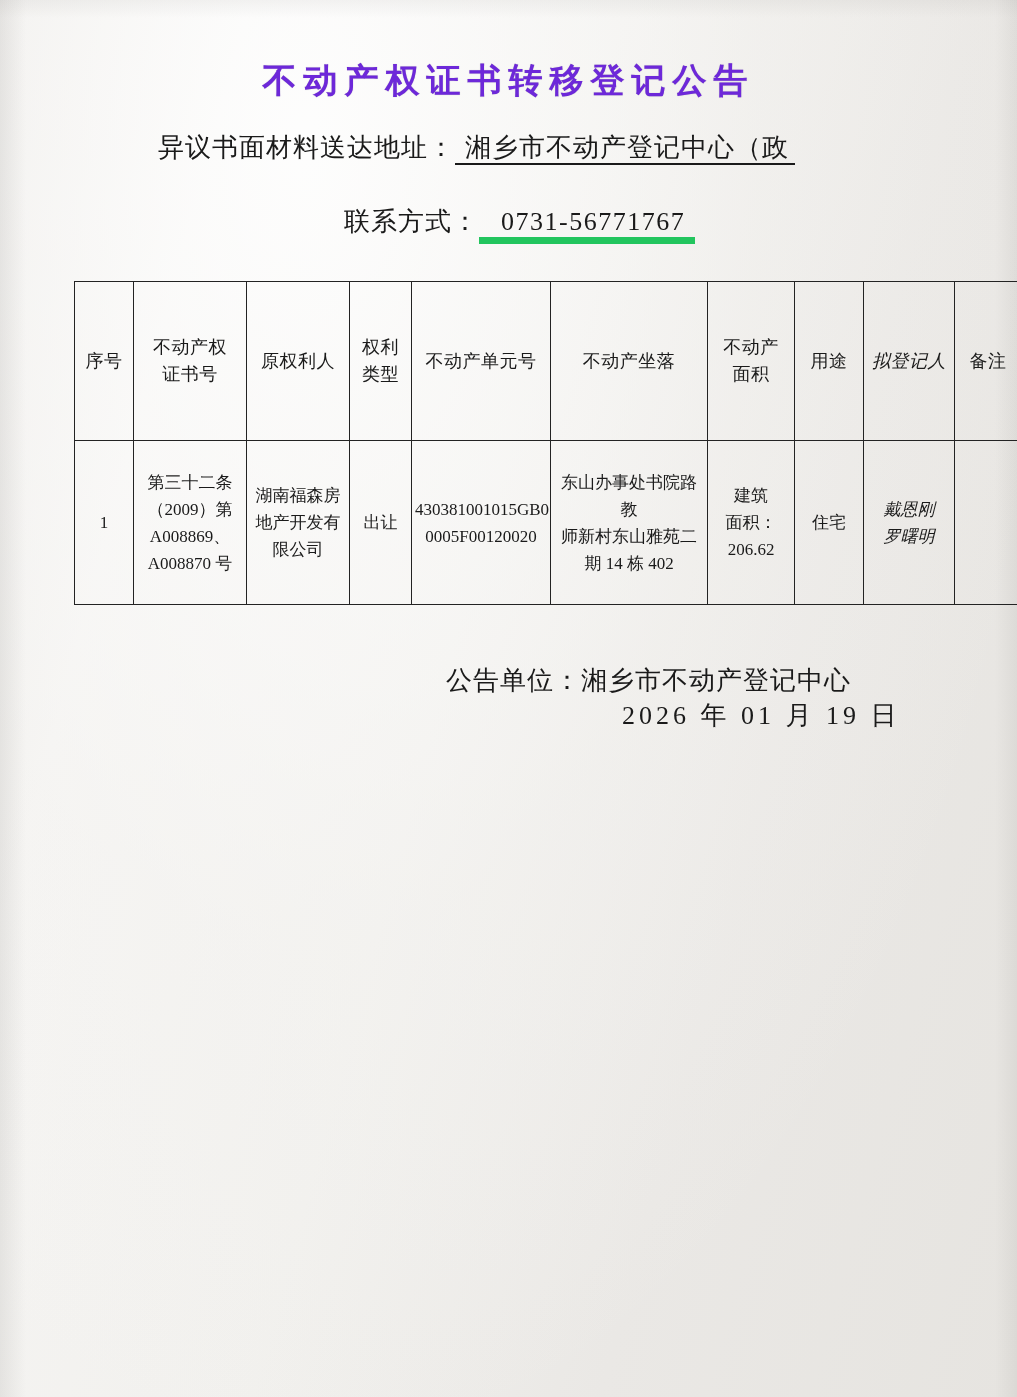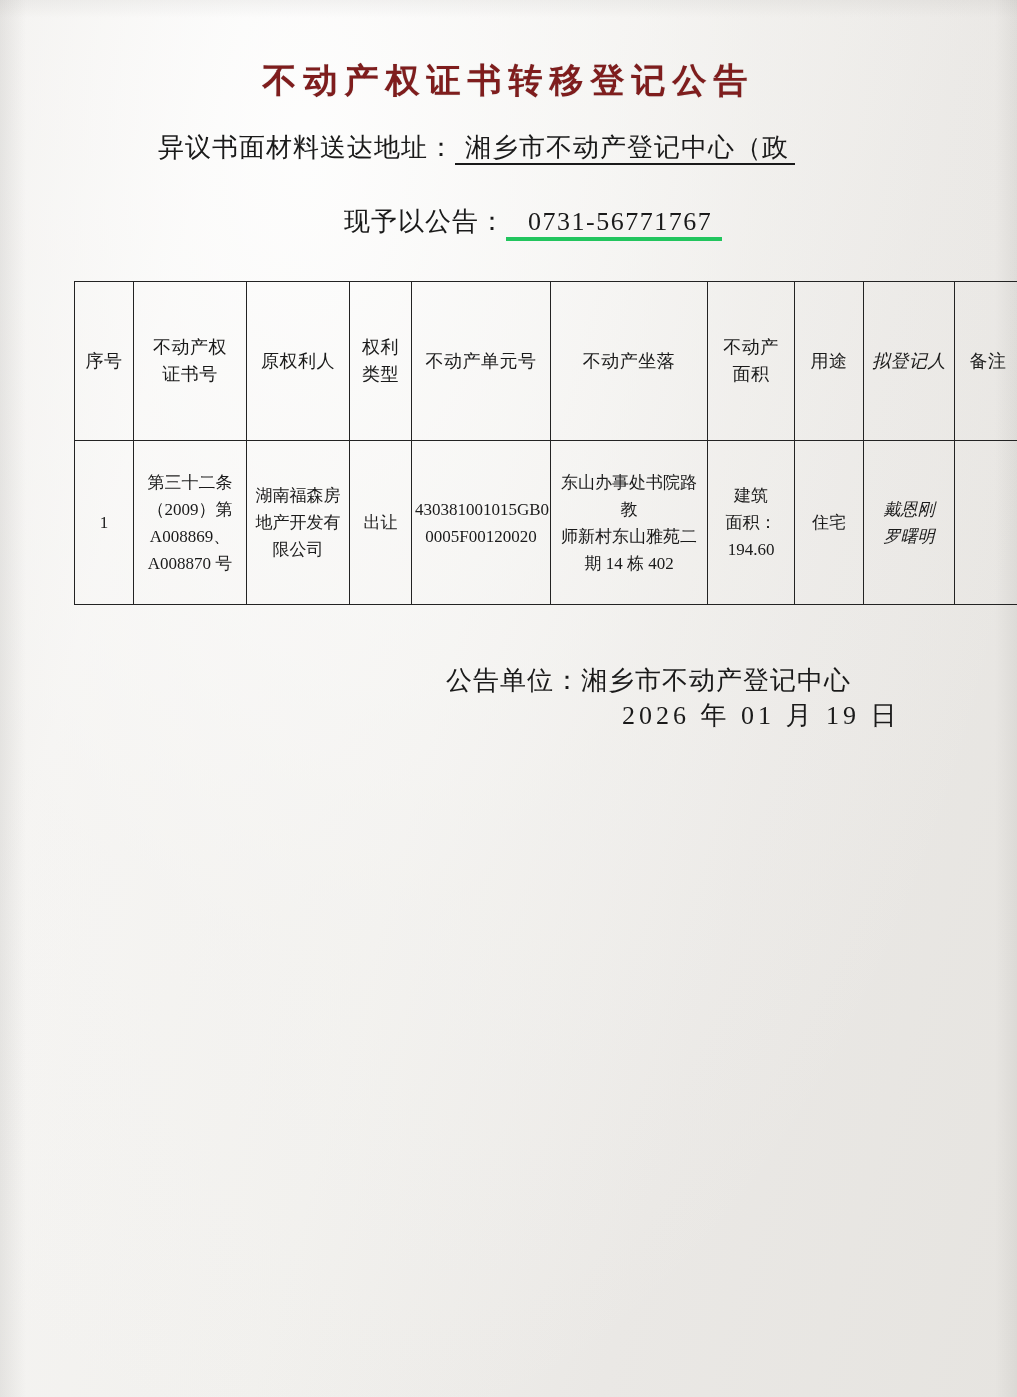--- a/index.html
+++ b/index.html
@@ -38,21 +38,21 @@
     z-index: 2;
     padding: 0 74px;
   }
 
   .doc-title {
     text-align: center;
     font-size: 34px;
     letter-spacing: 7px;
     font-weight: 700;
     margin-top: 58px;
-    color: #7f1d1d;
+    color: #6d28d9;
     text-shadow: 0 0 1px rgba(0,0,0,0.25);
   }
 
   .body-text {
     margin-top: 76px;
     font-size: 26px;
     line-height: 52px;
     letter-spacing: 1px;
     text-align: justify;
     color: #141417;
@@ -86,21 +86,21 @@
     padding-left: 0;
   }
 
   .contact {
     margin-top: 30px;
     font-size: 26px;
     letter-spacing: 1px;
     padding-left: 270px;
   }
   .contact .value {
-    border-bottom: 4px solid #22c55e;
+    border-bottom: 7px solid #22c55e;
     padding: 0 10px 1px 22px;
     letter-spacing: 1.5px;
   }
 
   
   table.reg-table {
     margin-top: 42px;
     width: 862px;
     border-collapse: collapse;
     table-layout: fixed;
@@ -158,21 +158,21 @@
 <div class="content">
 
   <div class="doc-title">不动产权证书转移登记公告</div>
 
 
   <div class="delivery">
     <span class="lead">异议书面材料送达地址：</span><span class="underlined">湘乡市不动产登记中心（政</span>
   </div>
 
   <div class="contact">
-    <span>现予以公告：</span><span class="value">0731-56771767</span>
+    <span>联系方式：</span><span class="value">0731-56771767</span>
   </div>
 
   <table class="reg-table">
     <thead>
       <tr>
         <th class="col-seq">
           <span class="cell-lines">序号</span>
         </th>
         <th class="col-cert">
           <div class="cell-lines">
@@ -241,21 +241,21 @@
           <div class="cell-lines">
             <span>东山办事处书院路教</span>
             <span>师新村东山雅苑二</span>
             <span>期 14 栋 402</span>
           </div>
         </td>
         <td class="col-area">
           <div class="cell-lines">
             <span>建筑</span>
             <span>面积：</span>
-            <span>194.60</span>
+            <span>206.62</span>
           </div>
         </td>
         <td class="col-use">住宅</td>
         <td class="col-newowner">
           <div class="cell-lines">
             <span>戴恩刚</span>
             <span>罗曙明</span>
           </div>
         </td>
         <td class="col-remark"></td>

